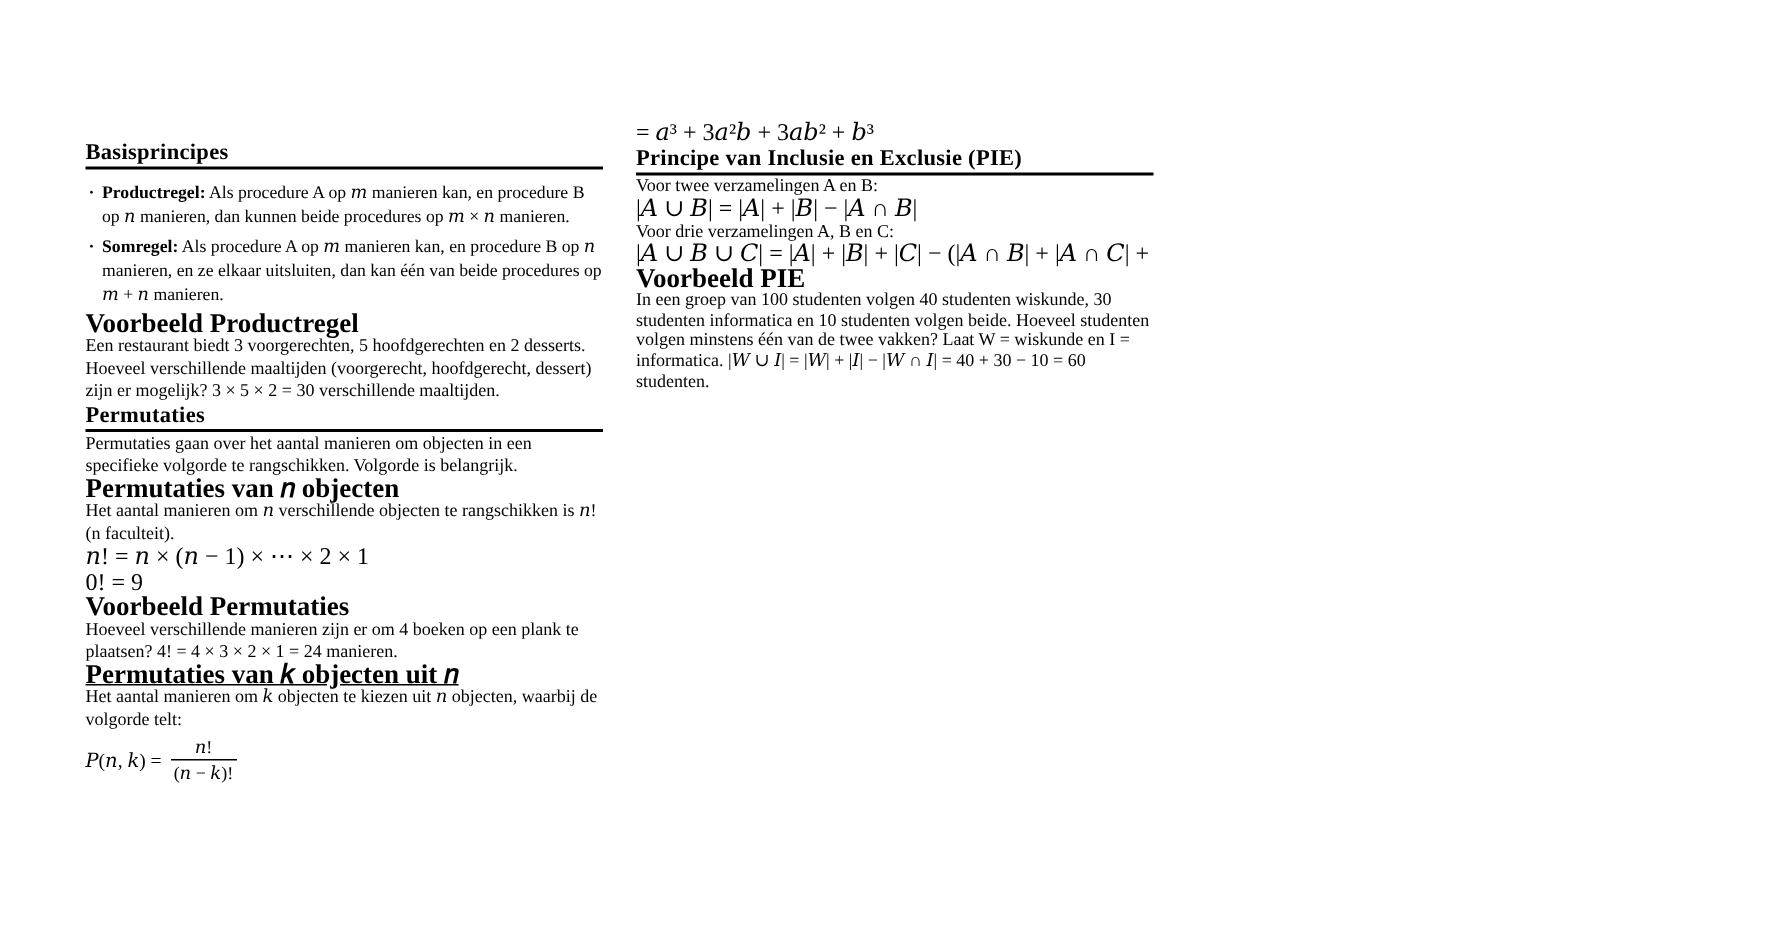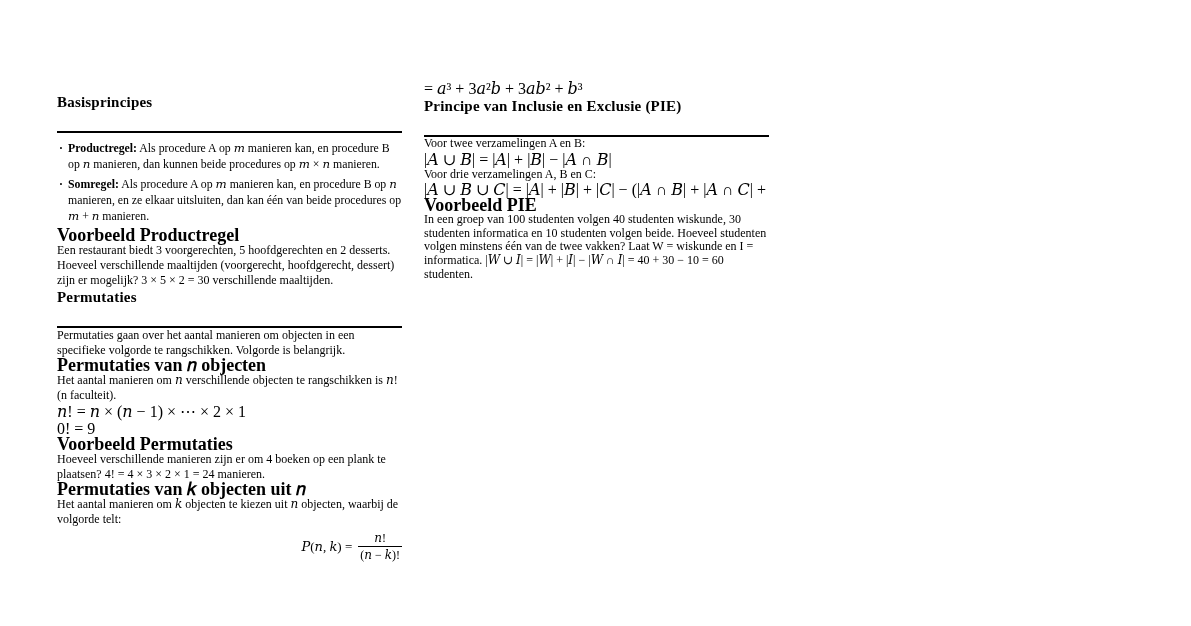--- a/index.html
+++ b/index.html
@@ -15,21 +15,21 @@
   }
   .page { position: absolute; inset: 0; }
   .col { position: absolute; }
   .col-left  { left: 57px;  top: 93px; width: 345px; }
   .col-right { left: 424px; top: 80px; width: 345px; }
 
   h2.section {
     font-size: 15px;
     font-weight: bold;
     margin: 0;
-    padding-bottom: 20px;
+    padding-bottom: 0;
     border-bottom: 2px solid #000;
     letter-spacing: 0.2px;
     line-height: 18px;
   }
   h3.sub {
     font-size: 18px;
     font-weight: bold;
     margin: 0;
     line-height: 15px;
   }
@@ -64,21 +64,20 @@
     left: 2px;
     top: 0;
     font-weight: bold;
   }
 
   .frac-eq {
     display: flex;
     align-items: center;
     font-size: 13px;
     margin-top: 4px;
-    justify-content: flex-end;
   }
   .frac-eq .lhs { margin-right: 6px; }
   .frac {
     display: inline-flex;
     flex-direction: column;
     text-align: center;
     font-size: 12px;
   }
   .frac .num {
     border-bottom: 1.2px solid #000;
@@ -89,21 +88,21 @@
     padding: 1px 2px 0 2px;
     line-height: 14px;
   }
 
   
   .mt3  { margin-top: 3px; }
   .mt4  { margin-top: 4px; }
   .mt5  { margin-top: 5px; }
   .mt6  { margin-top: 6px; }
   .mt7  { margin-top: 7px; }
-  .mt9  { margin-top: 9px; }
+  .mt9  { margin-top: 9px; text-decoration: underline; }
   .mt13 { margin-top: 13px; }
   .mt16 { margin-top: 16px; }
 </style>
 </head>
 <body>
 
 <div class="page">
 
   <div class="col col-left">
 

